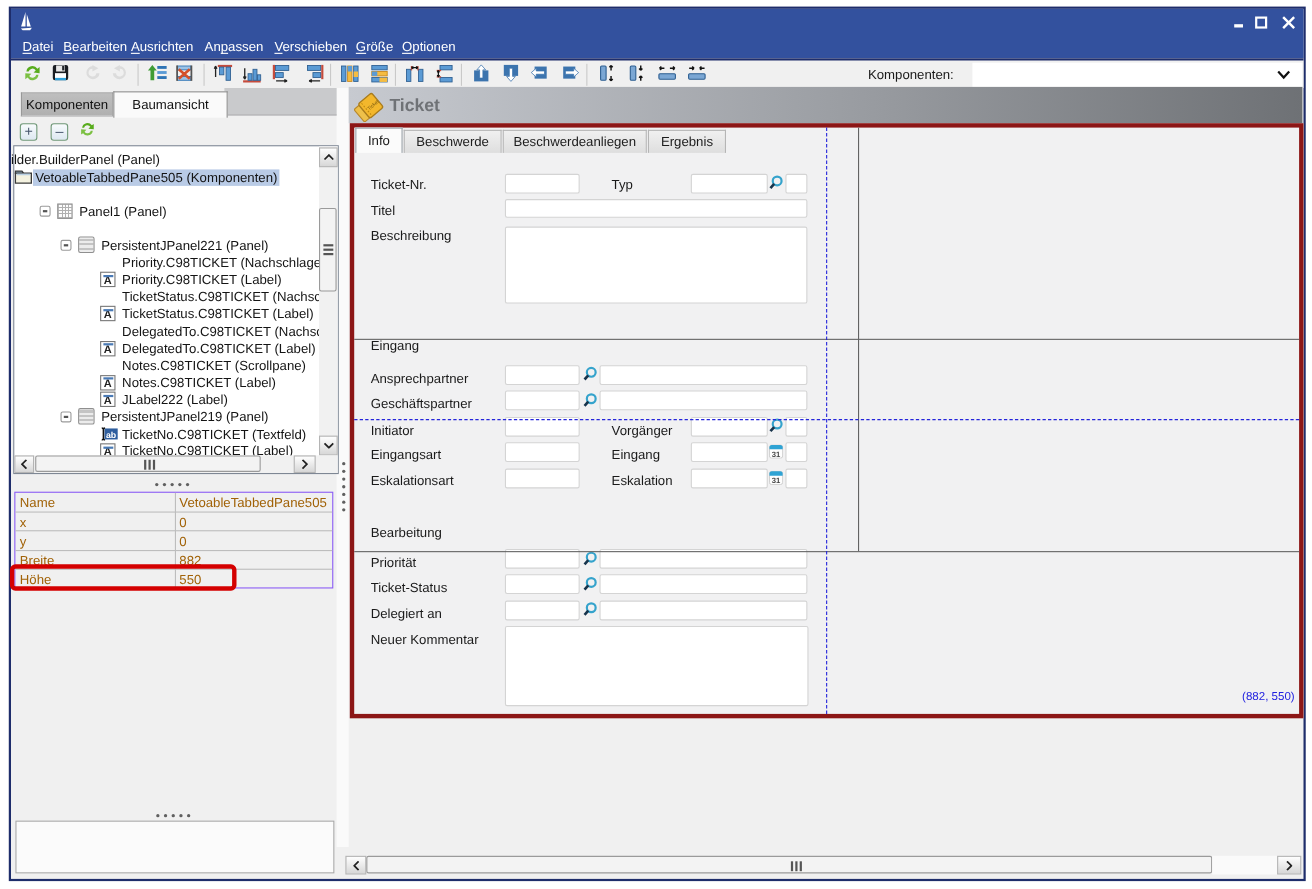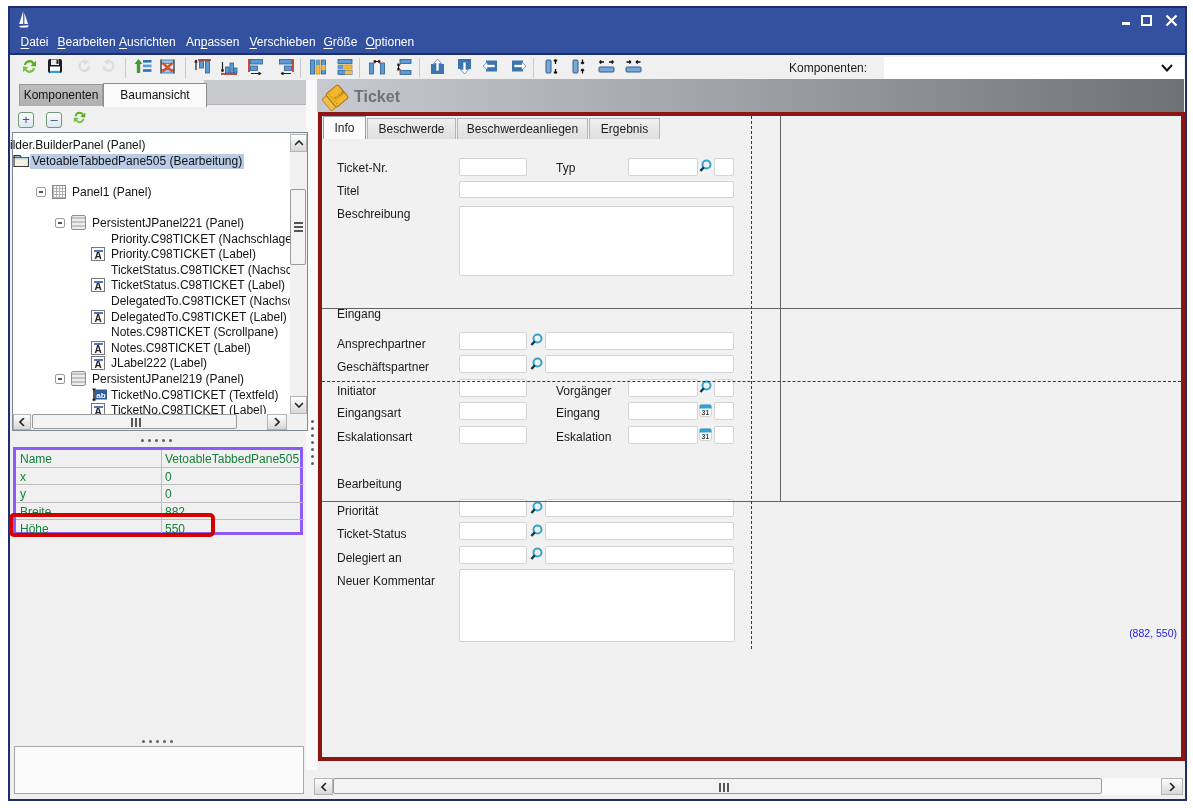--- a/index.html
+++ b/index.html
@@ -22,26 +22,26 @@
 .hnd.plus::after { content:""; position:absolute; left:3.3px; top:1.7px; width:1.4px; height:4.8px; background:#545454; }
 .gridico { position:absolute; top:1px; width:14px; height:14px; border:1px solid #8a8a8a; background:#fcfcfc;
   background-image:repeating-linear-gradient(90deg,#b0b0b0 0 1px,transparent 1px 3px),repeating-linear-gradient(0deg,#b0b0b0 0 1px,transparent 1px 3px); }
 .p3d { position:absolute; top:0px; width:15px; height:15px; border:1px solid #8f8f8f; border-radius:2px; background:linear-gradient(180deg,#fafafa,#bdbdbd);
   background-image:repeating-linear-gradient(0deg,#ececec 0 2px,#c4c4c4 2px 4px); }
 .lblico { position:absolute; top:1px; width:14px; height:14px; border:1px solid #777; background:#fff; font:bold 10px "Liberation Sans",sans-serif; color:#222; text-align:center; line-height:16px; }
 .lblico::before { content:""; position:absolute; left:1.5px; top:1.5px; width:9px; height:2px; background:#4a7ab5; }
 .sbbtn { position:absolute; background:linear-gradient(#fefefe,#d7d7d7); border:1px solid #b4b4b4; }
 .sbbtn svg { position:absolute; left:50%; top:50%; transform:translate(-50%,-50%); }
 .sbthumb { position:absolute; background:#f3f3f3; border:1px solid #9a9a9a; border-radius:2px; }
-#proptable { position:absolute; left:3px; top:439px; width:290px; height:88px; border:3px solid #8b5cf6; font-size:12px; color:#15803d; }
+#proptable { position:absolute; left:3px; top:439px; width:290px; height:88px; border:1px solid #8b5cf6; font-size:12px; color:#a16207; }
 .prow { position:absolute; left:0; width:288px; height:17.5px; border-bottom:1px solid #bdbdbd; }
 .prow .c1 { position:absolute; left:4px; top:2px; }
 .prow .c2 { position:absolute; left:149px; top:2px; }
 #tkheader { position:absolute; left:307px; top:71px; width:867px; height:33px; background:linear-gradient(90deg,#c7cad0,#989ba0 55%,#6e7175); }
-#redframe { position:absolute; left:308px; top:104px; width:867px; height:649px; border:4px solid #8c1616; background:#f1f1f2;padding-left:16px; }
+#redframe { position:absolute; left:308px; top:104px; width:867px; height:541px; border:4px solid #8c1616; background:#f1f1f2;padding-left:16px; }
 .ftab { position:absolute; top:2px; height:21px; background:linear-gradient(#f0f0f0,#dedede); border:1px solid #b5b5b5; border-bottom:none; font-size:12px; color:#1c1c1c; text-align:center; line-height:21px; }
 .ftab.on { top:0; height:23px; background:#fbfbfb; border:1px solid #9aa1a8; border-bottom:none; line-height:23px; }
 .gline { position:absolute; background:#636363; z-index:3; }
 .flbl { position:absolute; font-size:12px; color:#1a1a1a; white-space:nowrap; z-index:4; }
 .fin { position:absolute; background:#fff; border:1px solid #d4d4d4; border-radius:2px; }
 .mag { position:absolute; width:14px; height:14px; }
 .cal { position:absolute; width:13px; height:13px; }
 .dashv { position:absolute; width:0; border-left:1.5px dashed #2424db; z-index:6; }
 .dashh { position:absolute; height:0; border-top:1.5px dashed #2424db; z-index:6; }
 #mainsb { position:absolute; left:304px; top:770px; width:869px; height:17px; background:#f0f0f0; }
@@ -213,21 +213,21 @@
       <div id="treebox">
         <div class="tr" style="top:4px">
             <span class="t" style="left:-3px">ilder.BuilderPanel (Panel)</span>
           </div>
         <div class="tr" style="top:19.6px">
           <svg style="position:absolute;left:0;top:1px" width="17" height="14" viewBox="0 0 17 14">
             <path d="M1 3.5 L1 12.5 L15.5 12.5 L15.5 3.5 Z" fill="#f4f2e0" stroke="#3a3a3a" stroke-width="1.2"></path>
             <path d="M1 3.5 L1 1.5 L7 1.5 L8.5 3.5 Z" fill="#8fb0c8" stroke="#3a3a3a" stroke-width="1.2"></path>
             <path d="M2 4.5 L14.5 4.5" stroke="#b9d0e2" stroke-width="1.6"></path>
           </svg>
-          <span class="t" style="left:19px;background:#b9cbe6;padding:0 2px 1px 2px;margin-left:-2px">VetoableTabbedPane505 (Bearbeitung)</span>
+          <span class="t" style="left:19px;background:#b9cbe6;padding:0 2px 1px 2px;margin-left:-2px">VetoableTabbedPane505 (Komponenten)</span>
         </div>
         <div class="tr" style="top:50.8px">
             <span class="hnd" style="left:23px"></span>
             <span class="gridico" style="left:39px"></span>
             <span class="t" style="left:59px">Panel1 (Panel)</span>
           </div>
         <div class="tr" style="top:82px">
             <span class="hnd" style="left:42px"></span>
             <span class="p3d" style="left:58px"></span>
             <span class="t" style="left:79px">PersistentJPanel221 (Panel)</span>

